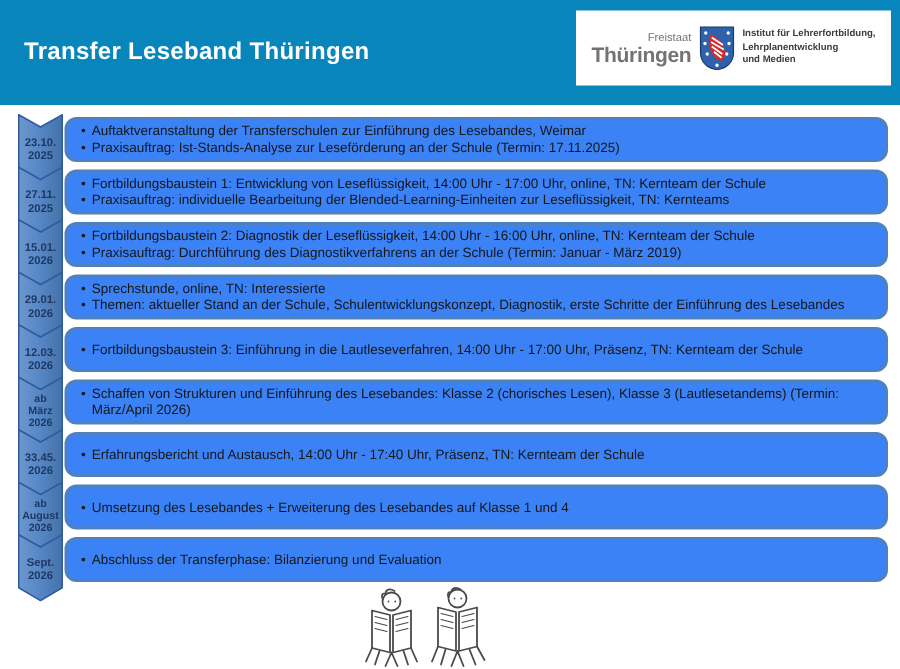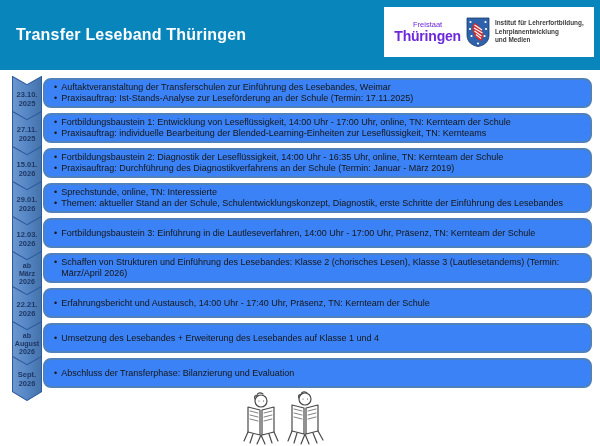--- a/index.html
+++ b/index.html
@@ -13,21 +13,21 @@
     position:absolute;left:0;top:0;width:600px;height:70px;
     background:#0886BB;display:flex;align-items:center;
   }
   .slide-title{
     color:#ffffff;font-weight:bold;font-size:16px;padding-left:16px;letter-spacing:.2px;
   }
   .logo-box{
     position:absolute;right:6px;top:7px;width:210px;height:50px;background:#ffffff;
     display:flex;align-items:center;justify-content:center;gap:5px;padding:0 4px;box-sizing:border-box;
   }
-  .wordmark{text-align:center;line-height:1;color:#6d28d9;}
+  .wordmark{text-align:right;line-height:1;color:#737373;}
   .wordmark .freistaat{font-size:7.5px;display:block;margin-bottom:1px;}
   .wordmark .thueringen{font-size:14px;font-weight:600;display:block;letter-spacing:-.2px;}
   .institute{
     font-size:6.4px;font-weight:600;color:#3c3c3c;line-height:1.35;text-align:left;
   }
   
   .timeline{position:absolute;left:12px;right:8px;top:78px;}
   .trow{position:relative;margin-bottom:5px;padding-left:31px;min-height:30px;}
   .chev{
     position:absolute;left:0;top:-2px;width:30px;height:calc(100% + 15px);z-index:0;
@@ -140,21 +140,21 @@
         <svg viewBox="0 0 30 44" preserveAspectRatio="none">
             <polygon points="0.5,0.5 15,8.5 29.5,0.5 29.5,35 15,43.5 0.5,35" fill="url(#chevGrad)" stroke="#2F5B9D" stroke-width="1"></polygon>
           </svg>
         <div class="date">
           <span>15.01.</span>
           <span>2026</span>
         </div>
       </div>
       <div class="tbox">
         <div class="bullet">
-            <span>Fortbildungsbaustein 2: Diagnostik der Leseflüssigkeit, 14:00 Uhr - 16:35 Uhr, online, TN: Kernteam der Schule</span>
+            <span>Fortbildungsbaustein 2: Diagnostik der Leseflüssigkeit, 14:00 Uhr - 16:00 Uhr, online, TN: Kernteam der Schule</span>
           </div>
         <div class="bullet">
             <span>Praxisauftrag: Durchführung des Diagnostikverfahrens an der Schule (Termin: Januar - März 2019)</span>
           </div>
       </div>
     </div>
 
     <div class="trow">
       <div class="chev">
         <svg viewBox="0 0 30 44" preserveAspectRatio="none">
@@ -209,21 +209,21 @@
           </div>
       </div>
     </div>
 
     <div class="trow">
       <div class="chev">
         <svg viewBox="0 0 30 44" preserveAspectRatio="none">
             <polygon points="0.5,0.5 15,8.5 29.5,0.5 29.5,35 15,43.5 0.5,35" fill="url(#chevGrad)" stroke="#2F5B9D" stroke-width="1"></polygon>
           </svg>
         <div class="date">
-          <span>22.21.</span>
+          <span>33.45.</span>
           <span>2026</span>
         </div>
       </div>
       <div class="tbox">
         <div class="bullet">
             <span>Erfahrungsbericht und Austausch, 14:00 Uhr - 17:40 Uhr, Präsenz, TN: Kernteam der Schule</span>
           </div>
       </div>
     </div>
 

